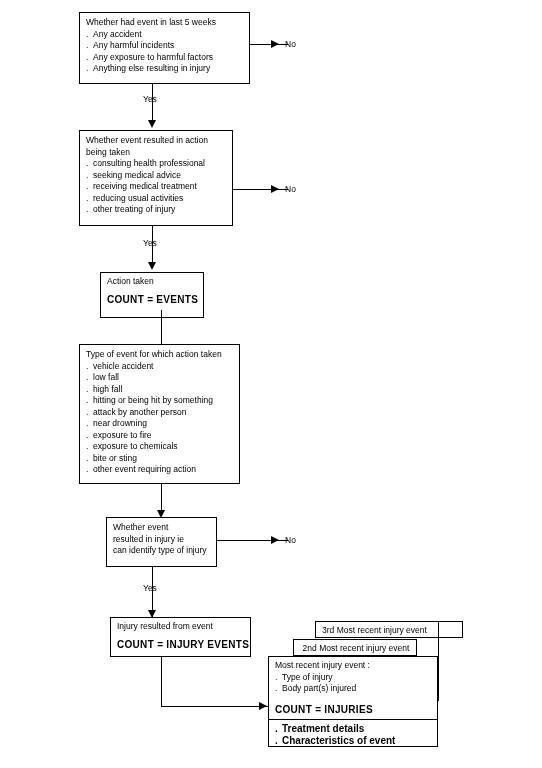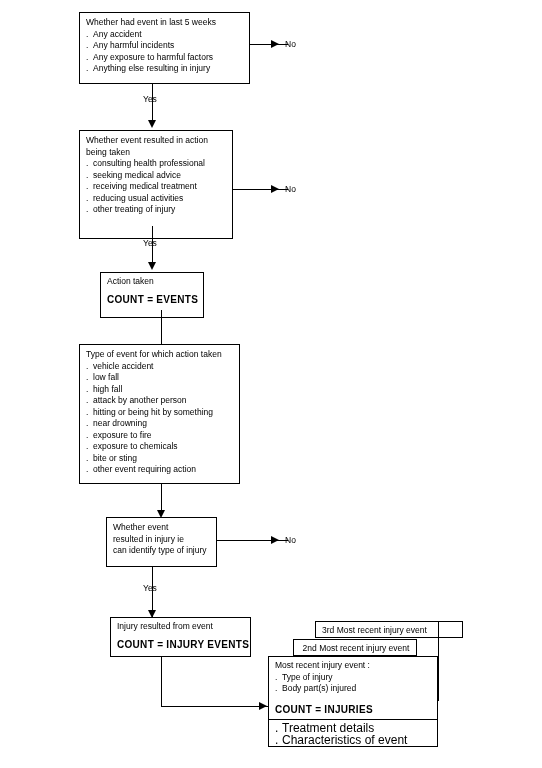--- a/index.html
+++ b/index.html
@@ -103,21 +103,21 @@
   </div>
 
   <div class="hline" style="left:250px; top:44px; width:38px;"></div>
   <div class="arrow-right" style="left:271px; top:40px;"></div>
   <div class="edge-label" style="left:285px; top:39px;">No</div>
 
   <div class="vline" style="left:152px; top:84px; height:40px;"></div>
   <div class="edge-label" style="left:143px; top:94px;">Yes</div>
   <div class="arrow-down" style="left:148px; top:120px;"></div>
 
-  <div class="box pad" style="left:79px; top:130px; width:154px; height:109px;">
+  <div class="box pad" style="left:79px; top:130px; width:154px; height:96px;">
     <span class="title">Whether event resulted in action</span>
     <span class="title">being taken</span>
     <ul>
       <li>consulting health professional</li>
       <li>seeking medical advice</li>
       <li>receiving medical treatment</li>
       <li>reducing usual activities</li>
       <li>other treating of injury</li>
     </ul>
   </div>
@@ -136,22 +136,22 @@
   </div>
 
   <div class="vline" style="left:161px; top:310px; height:34px;"></div>
 
   <div class="box pad" style="left:79px; top:344px; width:161px; height:140px;">
     <span class="title">Type of event for which action taken</span>
     <ul>
       <li>vehicle accident</li>
       <li>low fall</li>
       <li>high fall</li>
+      <li>hitting or being hit by something</li>
       <li>attack by another person</li>
-      <li>hitting or being hit by something</li>
       <li>near drowning</li>
       <li>exposure to fire</li>
       <li>exposure to chemicals</li>
       <li>bite or sting</li>
       <li>other event requiring action</li>
     </ul>
   </div>
 
   <div class="vline" style="left:161px; top:484px; height:32px;"></div>
   <div class="arrow-down" style="left:157px; top:510px;"></div>
@@ -194,21 +194,21 @@
   <div class="box" style="left:268px; top:656px; width:170px; height:91px; padding:0;">
     <div style="padding:3px 5px 0 6px;">
       <span class="title">Most recent injury event :</span>
       <ul>
         <li>Type of injury</li>
         <li>Body part(s) injured</li>
       </ul>
       <span class="count" style="display:block; margin-top:9px; margin-bottom:4px;">COUNT = INJURIES</span>
     </div>
     <div style="height:1px; background:#000;"></div>
-    <div style="padding:3px 5px 0 6px; font-size:12px; line-height:11.5px;">
+    <div style="padding:3px 5px 0 6px; font-size:10px; line-height:11.5px;font-weight:bold;">
       <ul>
         <li>Treatment details</li>
         <li>Characteristics of event</li>
       </ul>
     </div>
   </div>
 
 </div>
 
 </body></html>

